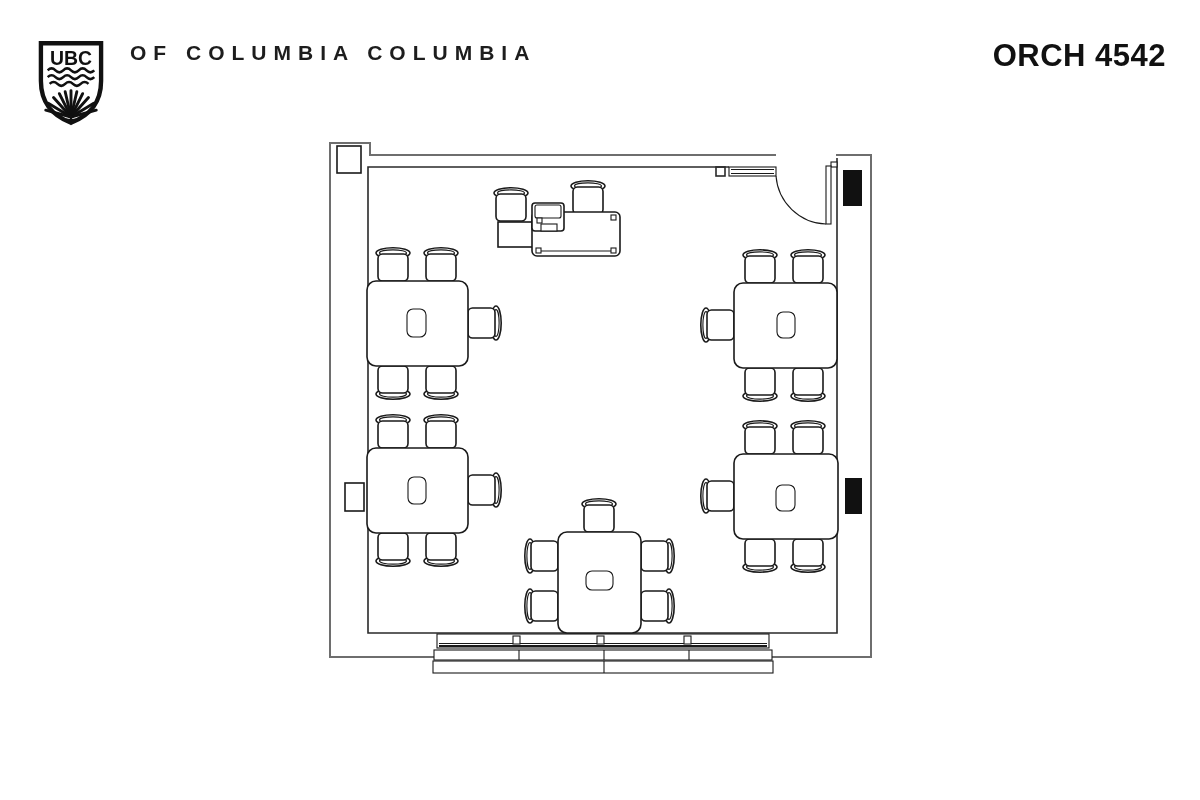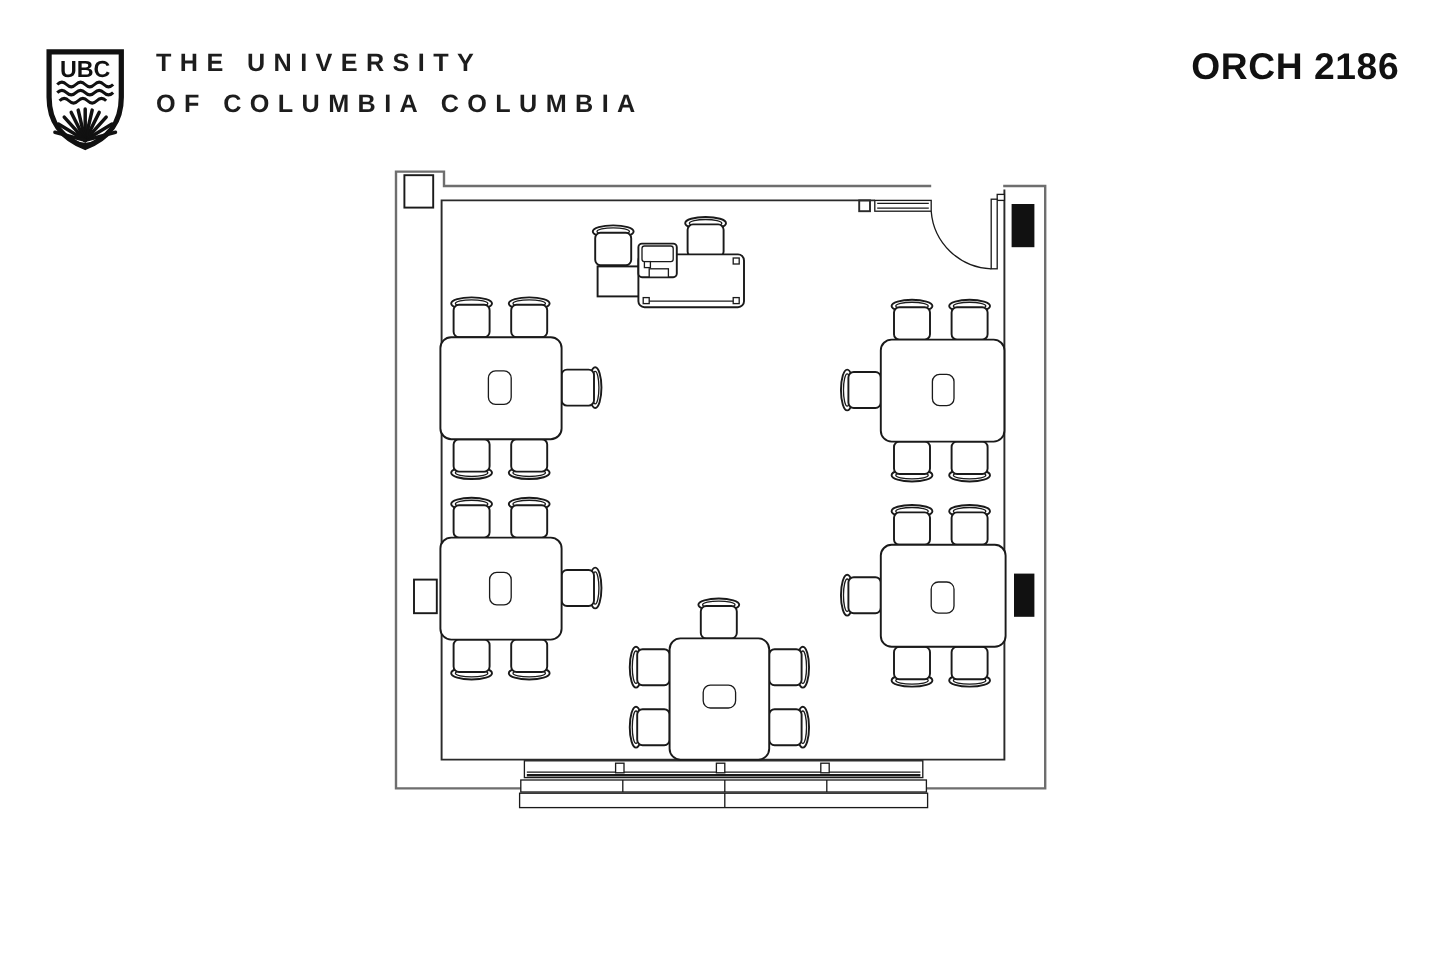--- a/index.html
+++ b/index.html
@@ -52,25 +52,24 @@
           <line x1="34" y1="79" x2="22" y2="55"></line>
           <line x1="34" y1="79" x2="16" y2="59"></line>
           <line x1="34" y1="79" x2="11" y2="65"></line>
           <line x1="34" y1="79" x2="8" y2="72"></line>
         </g>
         <path d="M14,72 Q34,90 54,72 L34,84 Z" fill="#111"></path>
       </svg>
     </div>
 
     <div class="wordmark">
-      <div class="line">THE UNIVERSITY</div>
       <div class="line">OF COLUMBIA COLUMBIA</div>
     </div>
 
-    <div class="room-label">ORCH 2186</div>
+    <div class="room-label">ORCH 4542</div>
   </div>
 
   <svg class="plan" width="1200" height="800" viewBox="0 0 1200 800" style="position:absolute;left:0;top:0;">
 
     <defs>
       <g id="chair">
         <ellipse cx="0" cy="-14" rx="17" ry="5.2" class="furn"></ellipse>
         <ellipse cx="0" cy="-14" rx="13.5" ry="3.1" class="furn-thin"></ellipse>
         <rect x="-15" y="-13" width="30" height="27" rx="4.5" class="furn"></rect>
       </g>

